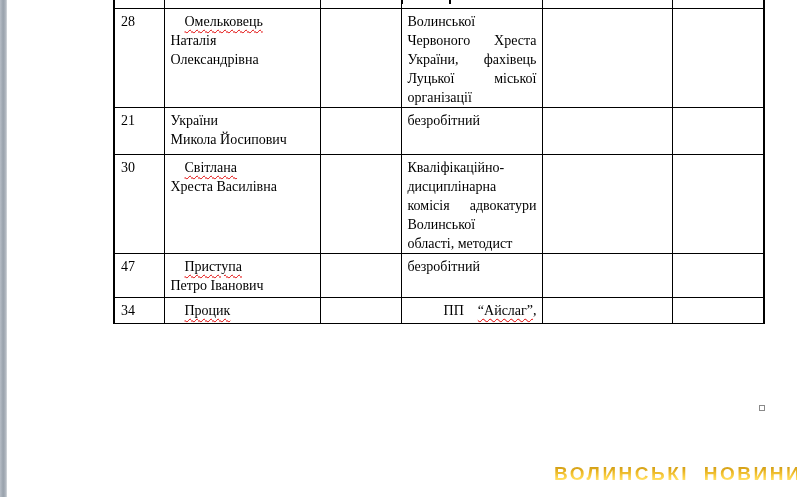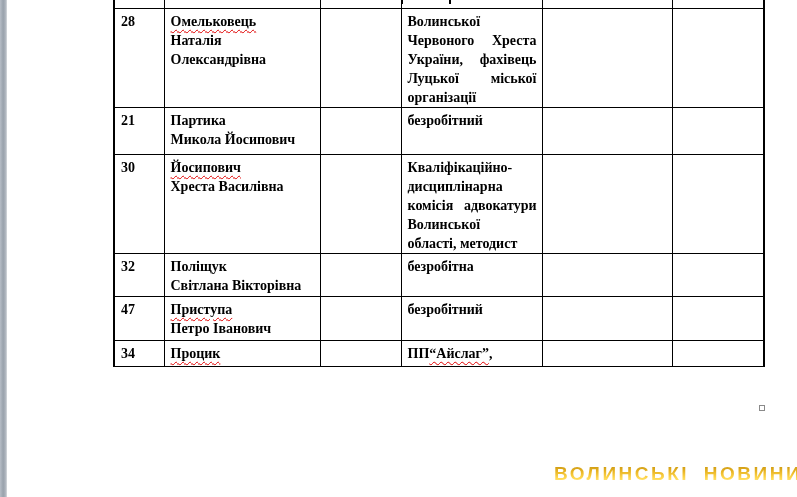--- a/index.html
+++ b/index.html
@@ -4,28 +4,28 @@
 <style>
   html,body{margin:0;padding:0;}
   body{width:797px;height:497px;position:relative;background:#ffffff;overflow:hidden;
        font-family:"Liberation Serif", serif;}
   .page{position:absolute;inset:0;background:#ffffff;}
   .app-margin{position:absolute;left:0;top:0;width:7px;height:497px;
       background:linear-gradient(90deg,#b6bdc6 0%,#99a2ac 45%,#aab1ba 75%,#d6dade 100%);}
   table.doc{position:absolute;left:113px;top:0;width:650px;border-collapse:collapse;
       table-layout:fixed;border-left:2px solid #000;border-right:2px solid #000;border-top:none;
       font-size:14px;line-height:19px;color:#000;}
-  table.doc td{border:1px solid #000;vertical-align:top;padding:3px 5px 0 6px;overflow:hidden;font-weight:bold;}
+  table.doc td{border:1px solid #000;vertical-align:top;padding:3px 5px 0 6px;overflow:hidden;}
   table.doc tr.partial td{border-top:none;}
   td.num{padding-left:7px;}
   td.name{padding-left:7px;}
   .j{text-align:justify;text-align-last:justify;}
   .misspell{text-decoration:underline;text-decoration-style:wavy;
-      text-decoration-color:#e00000;text-decoration-thickness:1px;text-underline-offset:3px;}
-  .flexline{display:flex;justify-content:flex-start;}
+      text-decoration-color:#e00000;text-decoration-thickness:1px;text-underline-offset:3px;margin-left:14px;}
+  .flexline{display:flex;justify-content:flex-end;}
   .descender{position:absolute;width:2px;height:4px;background:#000;top:0;}
   .d1{left:401px;}
   .d2{left:449px;}
   .resize-handle{position:absolute;left:759px;top:405px;width:6px;height:6px;
       border:1px solid #8a8a8a;background:#fff;box-sizing:border-box;}
   .watermark{position:absolute;left:554px;top:463px;font-family:"Liberation Sans",sans-serif;
       font-weight:bold;font-size:19px;letter-spacing:2.5px;word-spacing:7px;white-space:nowrap;
       background:linear-gradient(180deg,#bd8a07 0%,#e8b424 38%,#ffd84f 68%,#ffefa8 100%);
       -webkit-background-clip:text;background-clip:text;color:transparent;
       filter:drop-shadow(0 1px 0 rgba(255,255,255,0.55));}
@@ -75,63 +75,50 @@
         <div class="j">Луцької міської</div>
         <div>організації</div>
       </td>
       <td></td>
       <td></td>
     </tr>
 
     <tr style="height:47px">
       <td class="num"><span>21</span></td>
       <td class="name">
-        <div>Партика</div>
+        <div>України</div>
         <div>Микола Йосипович</div>
       </td>
       <td></td>
       <td>
         <div>безробітний</div>
       </td>
       <td></td>
       <td></td>
     </tr>
 
     <tr style="height:98px">
       <td class="num"><span>30</span></td>
       <td class="name">
-        <div><span class="misspell">Йосипович</span></div>
+        <div><span class="misspell">Світлана</span></div>
         <div>Хреста Василівна</div>
       </td>
       <td></td>
       <td>
         <div>Кваліфікаційно-</div>
         <div>дисциплінарна</div>
         <div class="j">комісія адвокатури</div>
         <div>Волинської</div>
         <div>області, методист</div>
       </td>
       <td></td>
       <td></td>
     </tr>
 
 
-    <tr style="height:43px">
-      <td class="num"><span>32</span></td>
-      <td class="name">
-        <div>Поліщук</div>
-        <div>Світлана Вікторівна</div>
-      </td>
-      <td></td>
-      <td>
-        <div>безробітна</div>
-      </td>
-      <td></td>
-      <td></td>
-    </tr>
 
     <tr style="height:44px">
       <td class="num"><span>47</span></td>
       <td class="name">
         <div><span class="misspell">Приступа</span></div>
         <div>Петро Іванович</div>
       </td>
       <td></td>
       <td>
         <div>безробітний</div>

